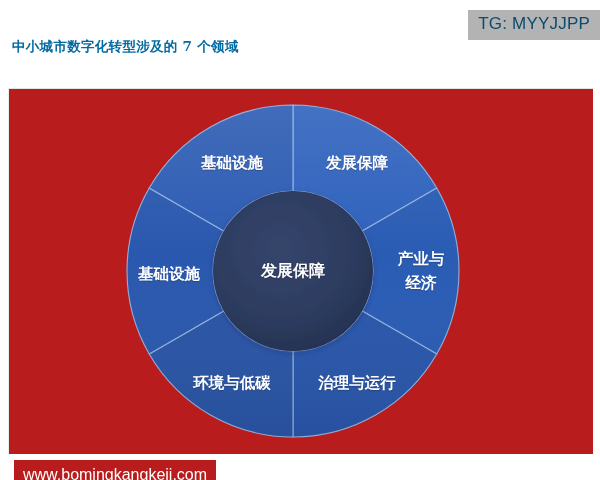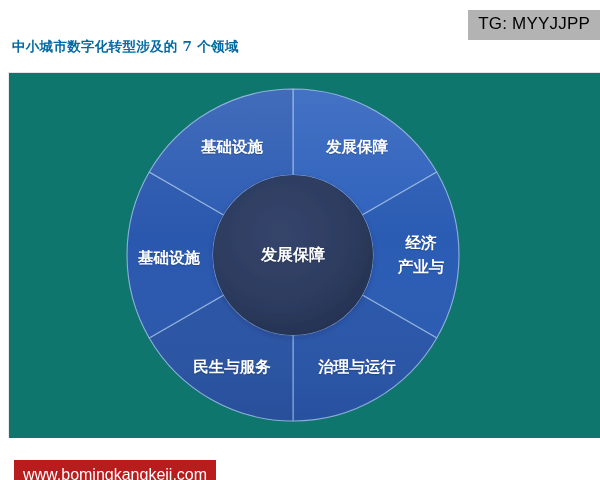--- a/index.html
+++ b/index.html
@@ -14,21 +14,21 @@
     position: relative;
     overflow: hidden;
   }
 
   
   .tg-watermark {
     position: absolute;
     top: 10px;
     right: 0px;
     background: #b3b3b3;
-    color: #000000;
+    color: #0c4a6e;
     font-size: 17px;
     line-height: 26px;
     padding: 1px 10px 3px 10px;
     letter-spacing: 0.2px;
     white-space: nowrap;
     font-family: "Liberation Sans", sans-serif;
   }
 
   
   .doc-title {
@@ -40,27 +40,26 @@
     font-weight: 700;
     color: #0369a1;
     letter-spacing: 0.3px;
     white-space: nowrap;
   }
 
   
   .figure-panel {
     position: absolute;
     left: 8px;
-    top: 72px;
+    top: 88px;
     width: 584px;
     height: 365px;
-    background: #0f766e;
+    background: #b91c1c;
     border-top: 1px solid #e4e4e4;
     border-left: 1px solid #ebebeb;
-    padding-left: 8px;
   }
 
   .donut-wrap {
     position: absolute;
     left: 0;
     top: 0;
     width: 584px;
     height: 365px;
   }
 
@@ -165,28 +164,28 @@
     </svg>
 
     <div id="segment-labels">
         <div class="seg-label" style="left: 223px; top: 74px;">
           <span style="display: block;">基础设施</span>
         </div>
         <div class="seg-label" style="left: 348px; top: 74px;">
           <span style="display: block;">发展保障</span>
         </div>
         <div class="seg-label two-line" style="left: 412px; top: 182px;">
+          <span style="display: block;">产业与</span>
           <span style="display: block;">经济</span>
-          <span style="display: block;">产业与</span>
         </div>
         <div class="seg-label" style="left: 348px; top: 294px;">
           <span style="display: block;">治理与运行</span>
         </div>
         <div class="seg-label" style="left: 223px; top: 294px;">
-          <span style="display: block;">民生与服务</span>
+          <span style="display: block;">环境与低碳</span>
         </div>
         <div class="seg-label" style="left: 160px; top: 185px;">
           <span style="display: block;">基础设施</span>
         </div>
       </div>
 
     <div class="core-label" id="core-label" style="left: 284px; top: 182px;">
       <span class="l1">发展保障</span>
     </div>
 

